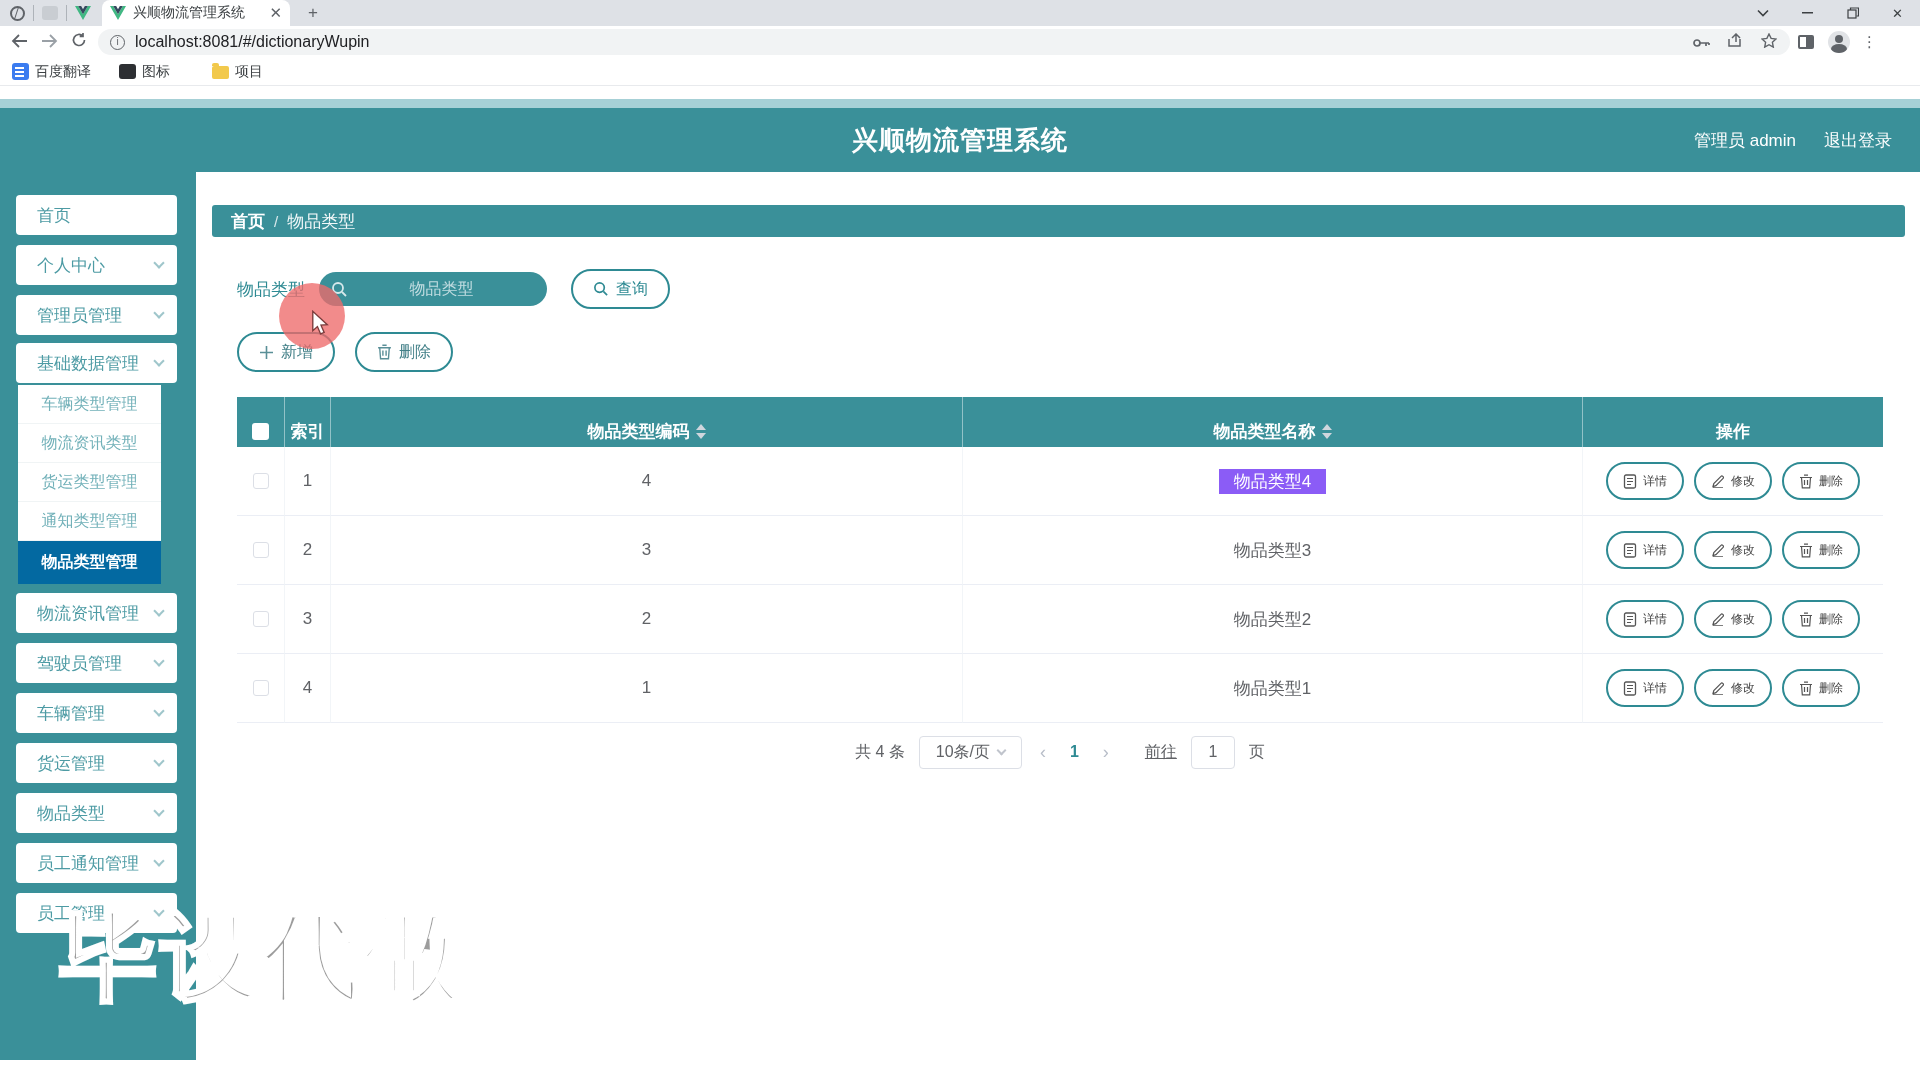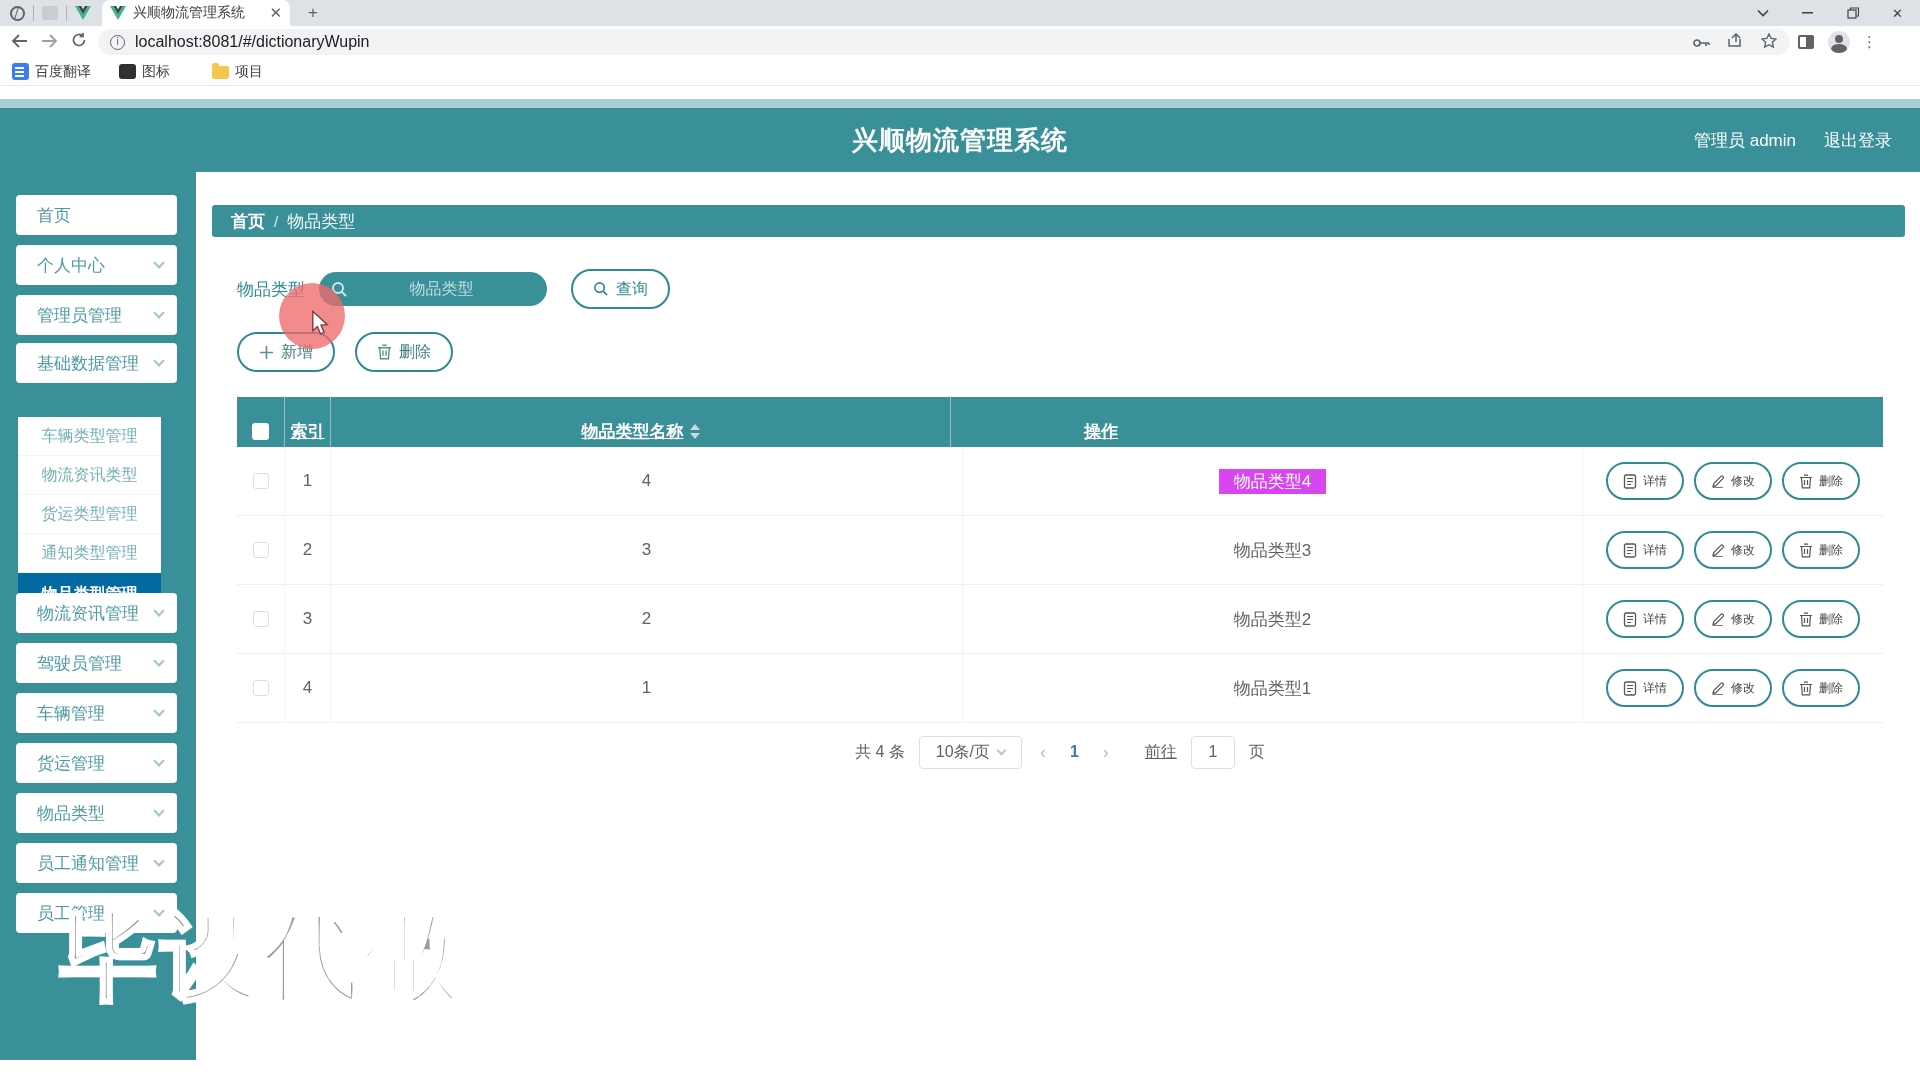--- a/index.html
+++ b/index.html
@@ -61,21 +61,21 @@
   .header-right { position:absolute; right:28px; top:0; height:64px; display:flex; align-items:center; gap:28px; }
   .header-right span { color:#fff; font-size:17px; }
 
   
   .sidebar { position:absolute; left:0; top:172px; width:196px; height:888px; background:#3a9099; }
   .side-item { position:absolute; left:16px; width:161px; height:40px; background:#fff; border-radius:4px;
     display:flex; align-items:center; padding:0 14px 0 21px; }
   .side-item .txt { font-size:17px; color:#4d9ba4; flex:1; white-space:nowrap; }
   .chev { width:8px; height:8px; border-right:2px solid #9fc6cb; border-bottom:2px solid #9fc6cb;
     transform:rotate(45deg); margin-top:-4px; }
-  .submenu { position:absolute; left:18px; top:213px; width:143px; background:#fff; border-radius:0 0 4px 4px;margin-top:32px; }
+  .submenu { position:absolute; left:18px; top:213px; width:143px; background:#fff; border-radius:0 0 4px 4px; }
   .sub-item { height:39px; display:flex; align-items:center; justify-content:center;
     font-size:16px; color:#72b1b9; border-bottom:1px solid #f0f4f5; }
   .sub-item.active { background:#0369a1; color:#fff; font-weight:bold; height:43px; border-bottom:none; }
 
   
   .content { position:absolute; left:196px; top:172px; width:1724px; height:888px; background:#fff; }
   .breadcrumb { position:absolute; left:16px; top:33px; width:1693px; height:32px; background:#3a9099;
     border-radius:3px; display:flex; align-items:center; padding-left:19px; gap:9px; }
   .breadcrumb .home { color:#fff; font-size:17px; font-weight:bold; }
   .breadcrumb .sep { color:#dbeaec; font-size:15px; }
@@ -91,34 +91,34 @@
   .pill-btn { height:40px; border-radius:20px; background:#fff; border:2px solid #2e8a93;
     display:inline-flex; align-items:center; justify-content:center; gap:7px; font-size:16px;
     color:#417f87; padding:0 20px; font-family:inherit; }
   .query-btn { margin-left:24px; color:#2e8a93; }
   .btn-row { position:absolute; left:41px; top:160px; display:flex; gap:20px; }
 
   
   .tbl { position:absolute; left:41px; top:225px; width:1646px; font-size:17px; color:#606266; }
   .tr { display:flex; width:100%; }
   .th-row { background:#3a9099; color:#fff; font-weight:bold; height:50px; }
-  .th-row .td { border-right:1px solid rgba(255,255,255,.45); border-bottom:none; display:flex; align-items:center; justify-content:center; gap:6px;text-decoration:underline;}
+  .th-row .td { border-right:1px solid rgba(255,255,255,.45); border-bottom:none; display:flex; align-items:center; justify-content:center; gap:6px;}
   .th-row .td:last-child { border-right:none; }
   .td { display:flex; align-items:center; justify-content:center; border-bottom:1px solid #ebeef5;
     border-right:1px solid #f2f5f8; height:69px; }
   .td:last-child { border-right:none; }
   .col-cb { width:48px; } .col-idx { width:46px; } .col-code { width:632px; }
   .col-name { width:620px; } .col-act { width:300px; gap:10px; }
   .hdr-cb { width:17px; height:17px; background:#fff; border-radius:3px; }
   .row-cb { width:16px; height:16px; background:#fff; border:1px solid #dcdfe6; border-radius:3px; }
   .sort { display:inline-flex; flex-direction:column; gap:3px; }
   .sort i { width:0; height:0; border-left:5px solid transparent; border-right:5px solid transparent; }
   .sort .up { border-bottom:6px solid #cfd6dd; }
   .sort .dn { border-top:6px solid #cfd6dd; }
-  .sel-blue { background:#d946ef; color:#fff; padding:1px 15px; }
+  .sel-blue { background:#8b5cf6; color:#fff; padding:1px 15px; }
   .act-btn { height:38px; border-radius:19px; background:#fff; border:2px solid #2e8a93;
     display:inline-flex; align-items:center; gap:6px; font-size:12px; color:#444; padding:0 15px; font-family:inherit;}
   .act-btn svg { color:#555; }
 
   
   .pagination { position:absolute; left:41px; top:563px; width:1646px; height:34px;
     display:flex; align-items:center; justify-content:center; gap:14px; font-size:16px; color:#606266; }
   .psize { width:103px; height:33px; border:1px solid #dcdfe6; border-radius:4px; display:flex;
     align-items:center; justify-content:center; gap:8px; color:#606266; }
   .psize .chev { border-color:#c0c4cc; width:7px; height:7px; margin-top:-3px;}
@@ -345,20 +345,27 @@
         <span>删除</span>
       </button>
     </div>
 
     <div class="tbl">
       <div class="tr th-row">
         <div class="td col-cb">
             <span class="hdr-cb"></span>
           </div>
         <div class="td col-idx">索引</div>
+        <div class="td col-code">
+          <span>物品类型编码</span>
+          <span class="sort">
+              <i class="up"></i>
+              <i class="dn"></i>
+            </span>
+        </div>
         <div class="td col-name">
           <span>物品类型名称</span>
           <span class="sort">
               <i class="up"></i>
               <i class="dn"></i>
             </span>
         </div>
         <div class="td col-act">操作</div>
       </div>
 

